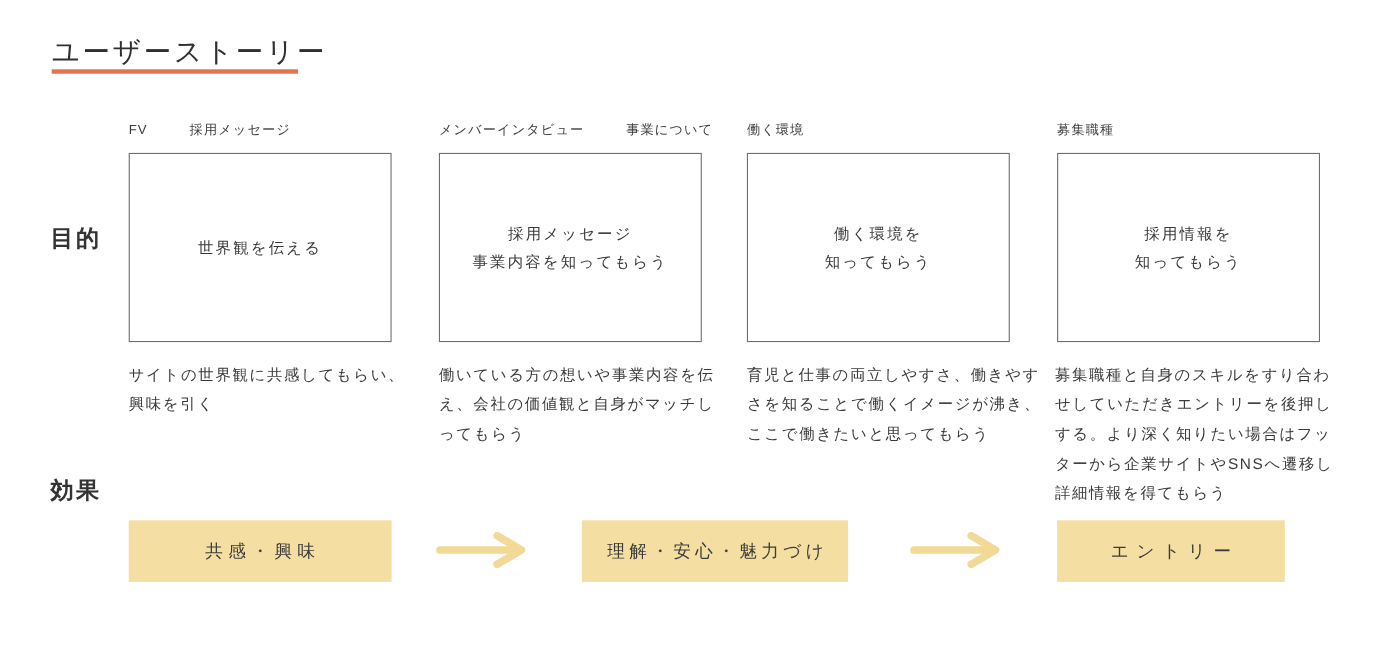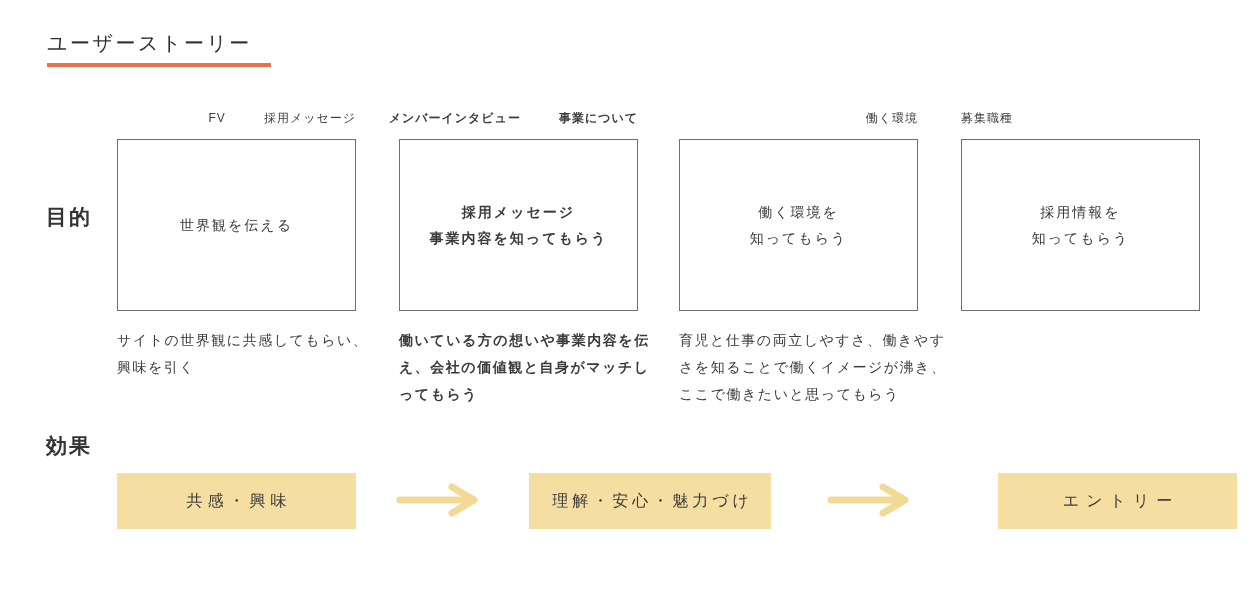--- a/index.html
+++ b/index.html
@@ -13,21 +13,21 @@
     position: relative;
     width: 1250px;
     height: 608px;
     background: #ffffff;
     overflow: hidden;
   }
   .title {
     position: absolute;
     left: 47px;
     top: 30px;
-    font-size: 20px;
+    font-size: 25px;
     font-weight: 500;
     letter-spacing: 2.5px;
     color: #2f2f2f;
     white-space: nowrap;
   }
   .title-underline {
     position: absolute;
     left: 47px;
     top: 63px;
     width: 224px;
@@ -44,21 +44,21 @@
     white-space: nowrap;
   }
   .row-label.purpose { top: 203px; }
   .row-label.effect  { top: 432px; }
 
   .col-header {
     position: absolute;
     top: 109px;
     width: 239px;
     display: flex;
-    justify-content: flex-end;
+    justify-content: flex-start;
     gap: 38px;
     font-size: 12px;
     letter-spacing: 1px;
     color: #3d3d3d;
     white-space: nowrap;
     line-height: 18px;
   }
   .col-header span { display: inline-block; }
 
   .pbox {
@@ -86,40 +86,40 @@
     top: 327px;
     width: 256px;
     font-size: 14px;
     letter-spacing: 1.5px;
     line-height: 27px;
     color: var(--text, #3A3A3A);
     white-space: nowrap;
   }
 
   .col1 { left: 117px; }
-  .col2 { left: 399px; font-weight: bold; }
+  .col2 { left: 399px; }
   .col3 { left: 679px; }
   .col4 { left: 961px; flex-direction: column; }
   .desc.col4 { left: 959px; }
 
   .effect-step {
     position: absolute;
     top: 473px;
     height: 56px;
     background: var(--effect-fill, #F5DEA1);
     display: flex;
     align-items: center;
     justify-content: center;
     font-size: 16px;
     color: #3b3b3b;
     white-space: nowrap;
   }
   .effect-step.s1 { left: 117px; width: 239px; letter-spacing: 5px; }
   .effect-step.s2 { left: 529px; width: 242px; letter-spacing: 4px; }
-  .effect-step.s3 { left: 998px; width: 239px; letter-spacing: 7px; padding-left: 7px; box-sizing: border-box; }
+  .effect-step.s3 { left: 961px; width: 207px; letter-spacing: 7px; padding-left: 7px; box-sizing: border-box; }
   .effect-step.s1, .effect-step.s2 { padding-left: 5px; box-sizing: border-box; }
 
   .arrow {
     position: absolute;
     top: 483px;
     width: 94px;
     height: 34px;
     color: var(--arrow, #F5DEA1);
   }
   .arrow.a1 { left: 396px; }
@@ -181,20 +181,27 @@
   </div>
   <div class="desc col2">
     <div>働いている方の想いや事業内容を伝</div>
     <div>え、会社の価値観と自身がマッチし</div>
     <div>ってもらう</div>
   </div>
   <div class="desc col3">
     <div>育児と仕事の両立しやすさ、働きやす</div>
     <div>さを知ることで働くイメージが沸き、</div>
     <div>ここで働きたいと思ってもらう</div>
+  </div>
+  <div class="desc col4">
+    <div>募集職種と自身のスキルをすり合わ</div>
+    <div>せしていただきエントリーを後押し</div>
+    <div>する。より深く知りたい場合はフッ</div>
+    <div>ターから企業サイトやSNSへ遷移し</div>
+    <div>詳細情報を得てもらう</div>
   </div>
 
   <div class="effect-step s1">共感・興味</div>
   <svg class="arrow a1" viewBox="0 0 94 34" xmlns="http://www.w3.org/2000/svg">
     <path d="M4 17 H72"></path>
     <path d="M56 4 L78 17 L56 30"></path>
   </svg>
   <div class="effect-step s2">理解・安心・魅力づけ</div>
   <svg class="arrow a2" viewBox="0 0 94 34" xmlns="http://www.w3.org/2000/svg">
     <path d="M4 17 H72"></path>

